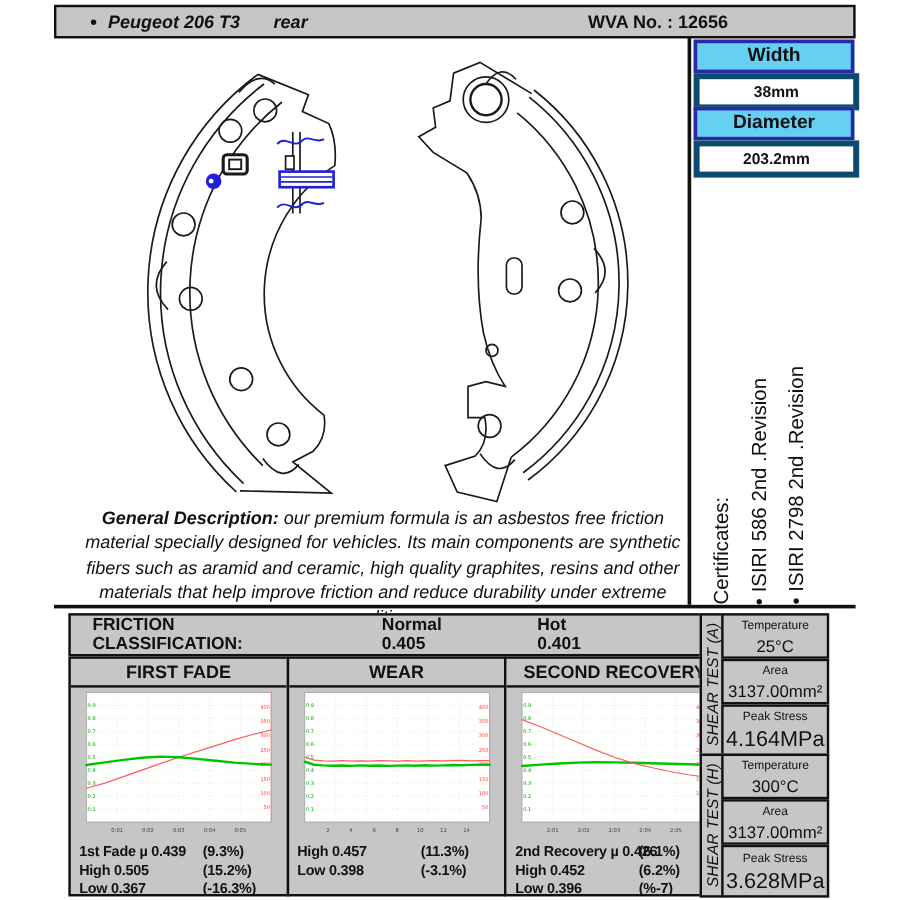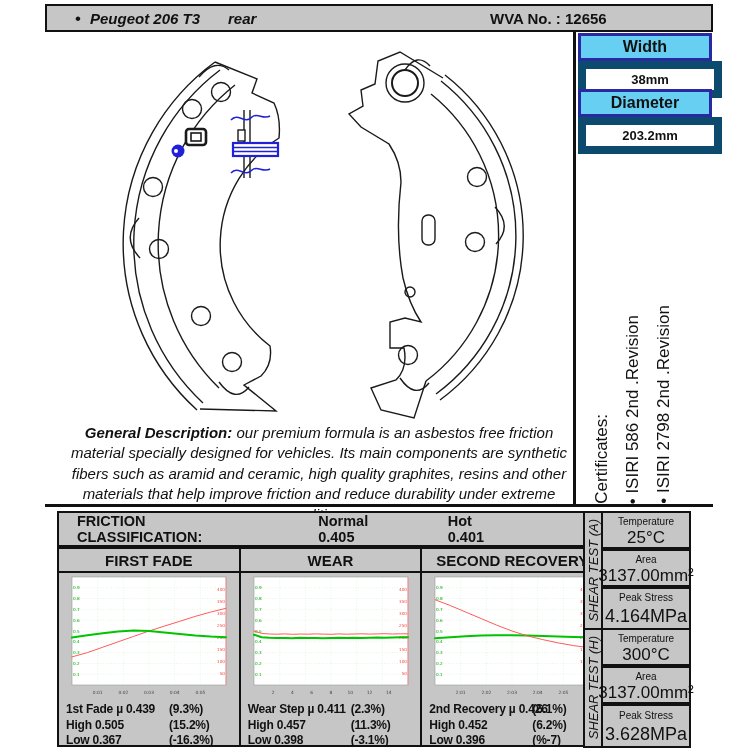--- a/index.html
+++ b/index.html
@@ -10,21 +10,21 @@
               border:2px solid #111;display:flex;align-items:center;}
   .header-bullet{font-size:17px;margin-left:28px;line-height:1;}
   .header-title{font-weight:bold;font-style:italic;font-size:15px;margin-left:9px;}
   .header-position{font-weight:bold;font-style:italic;font-size:15px;margin-left:28px;}
   .header-wva{position:absolute;left:443px;font-weight:bold;font-size:15px;}
   
   .right-col{position:absolute;left:573px;top:30px;width:140px;height:474px;border-left:3px solid #111;}
   .spec-head{position:absolute;left:578px;width:128px;height:22px;background:#66cff2;
              border:3px solid #2929a3;text-align:center;font-weight:bold;font-size:16px;line-height:22px;}
   .spec-val{position:absolute;left:578px;width:128px;height:21px;background:#fff;
-            border:8px solid #0c4a6e;text-align:center;font-weight:bold;font-size:13px;line-height:21px;}
+            border:5px solid #0c4a6e;text-align:center;font-weight:bold;font-size:13px;line-height:21px;}
   .vtext{writing-mode:vertical-rl;transform:rotate(180deg);white-space:nowrap;}
   .certs{position:absolute;left:592px;top:250px;width:118px;height:254px;display:flex;
          align-items:flex-end;gap:11px;}
   .certs .vtext{font-size:17px;}
   
   .description{position:absolute;left:62px;top:423px;width:514px;font-style:italic;font-size:15px;
                line-height:1.36;text-align:center;}
   .description b{font-weight:bold;}
   .divider{position:absolute;left:45px;top:504px;width:668px;height:3px;background:#111;}
   
@@ -45,21 +45,21 @@
   .panel-stats{padding:3px 2px 0 7px;font-weight:bold;font-size:12px;letter-spacing:-0.2px;}
   .stat-row{display:flex;line-height:15.5px;white-space:nowrap;}
   .stat-label{width:103px;flex-shrink:0;}
   
   .shear-label{position:absolute;left:583px;width:16px;background:#c6c6c6;border:2px solid #111;
                display:flex;align-items:center;justify-content:center;}
   .shear-label .vtext{font-style:italic;font-size:13px;}
   .shear-cell{position:absolute;left:601px;width:86px;background:#c6c6c6;border:2px solid #111;
               display:flex;flex-direction:column;align-items:center;justify-content:center;}
   .cell-title{font-size:10px;line-height:16px;}
-  .cell-value{font-size:17px;line-height:16px;}
+  .cell-value{font-size:14px;line-height:16px;}
   .cell-value.big{font-size:18px;line-height:21px;}
   
   .drawing{position:absolute;left:45px;top:30px;}
   svg text{font-family:"DejaVu Sans",sans-serif;}
 </style>
 </head>
 <body>
 
 <div class="page">
 
@@ -248,24 +248,20 @@
             <text x="85" y="118.5" font-size="4.4" fill="#444" text-anchor="middle">8</text>
             <text x="104.25" y="118.5" font-size="4.4" fill="#444" text-anchor="middle">10</text>
             <text x="123.5" y="118.5" font-size="4.4" fill="#444" text-anchor="middle">12</text>
             <text x="142.75" y="118.5" font-size="4.4" fill="#444" text-anchor="middle">14</text>
             <polyline points="8.0,56.0 15.7,58.4 23.4,59.0 31.1,59.2 38.8,58.9 46.5,59.3 54.2,59.0 61.9,59.2 69.6,58.9 77.3,59.1 85.0,59.3 92.7,58.9 100.4,59.2 108.1,59.0 115.8,58.8 123.5,59.1 131.2,58.9 138.9,58.7 146.6,59.0 154.3,58.8 162.0,58.9" fill="none" stroke="#ff5a5a" stroke-width="1" stroke-linejoin="round" stroke-linecap="round"></polyline>
             <polyline points="8.0,59.8 15.7,62.3 23.4,62.8 31.1,63.1 38.8,62.9 46.5,63.2 54.2,62.8 61.9,63.1 69.6,62.9 77.3,63.2 85.0,63.0 92.7,62.8 100.4,63.1 108.1,62.7 115.8,63.0 123.5,62.8 131.2,62.5 138.9,62.7 146.6,62.4 154.3,62.2 162.0,62.3" fill="none" stroke="#00c400" stroke-width="2" stroke-linejoin="round" stroke-linecap="round"></polyline>
           </svg>
         </div>
       <div class="panel-stats">
         <div class="stat-row">
-            <span class="stat-label">Wear Step µ 0.411</span>
-            <span>(2.3%)</span>
-          </div>
-        <div class="stat-row">
             <span class="stat-label">High 0.457</span>
             <span>(11.3%)</span>
           </div>
         <div class="stat-row">
             <span class="stat-label">Low 0.398</span>
             <span>(-3.1%)</span>
           </div>
       </div>
     </div>
     <div class="panel">

